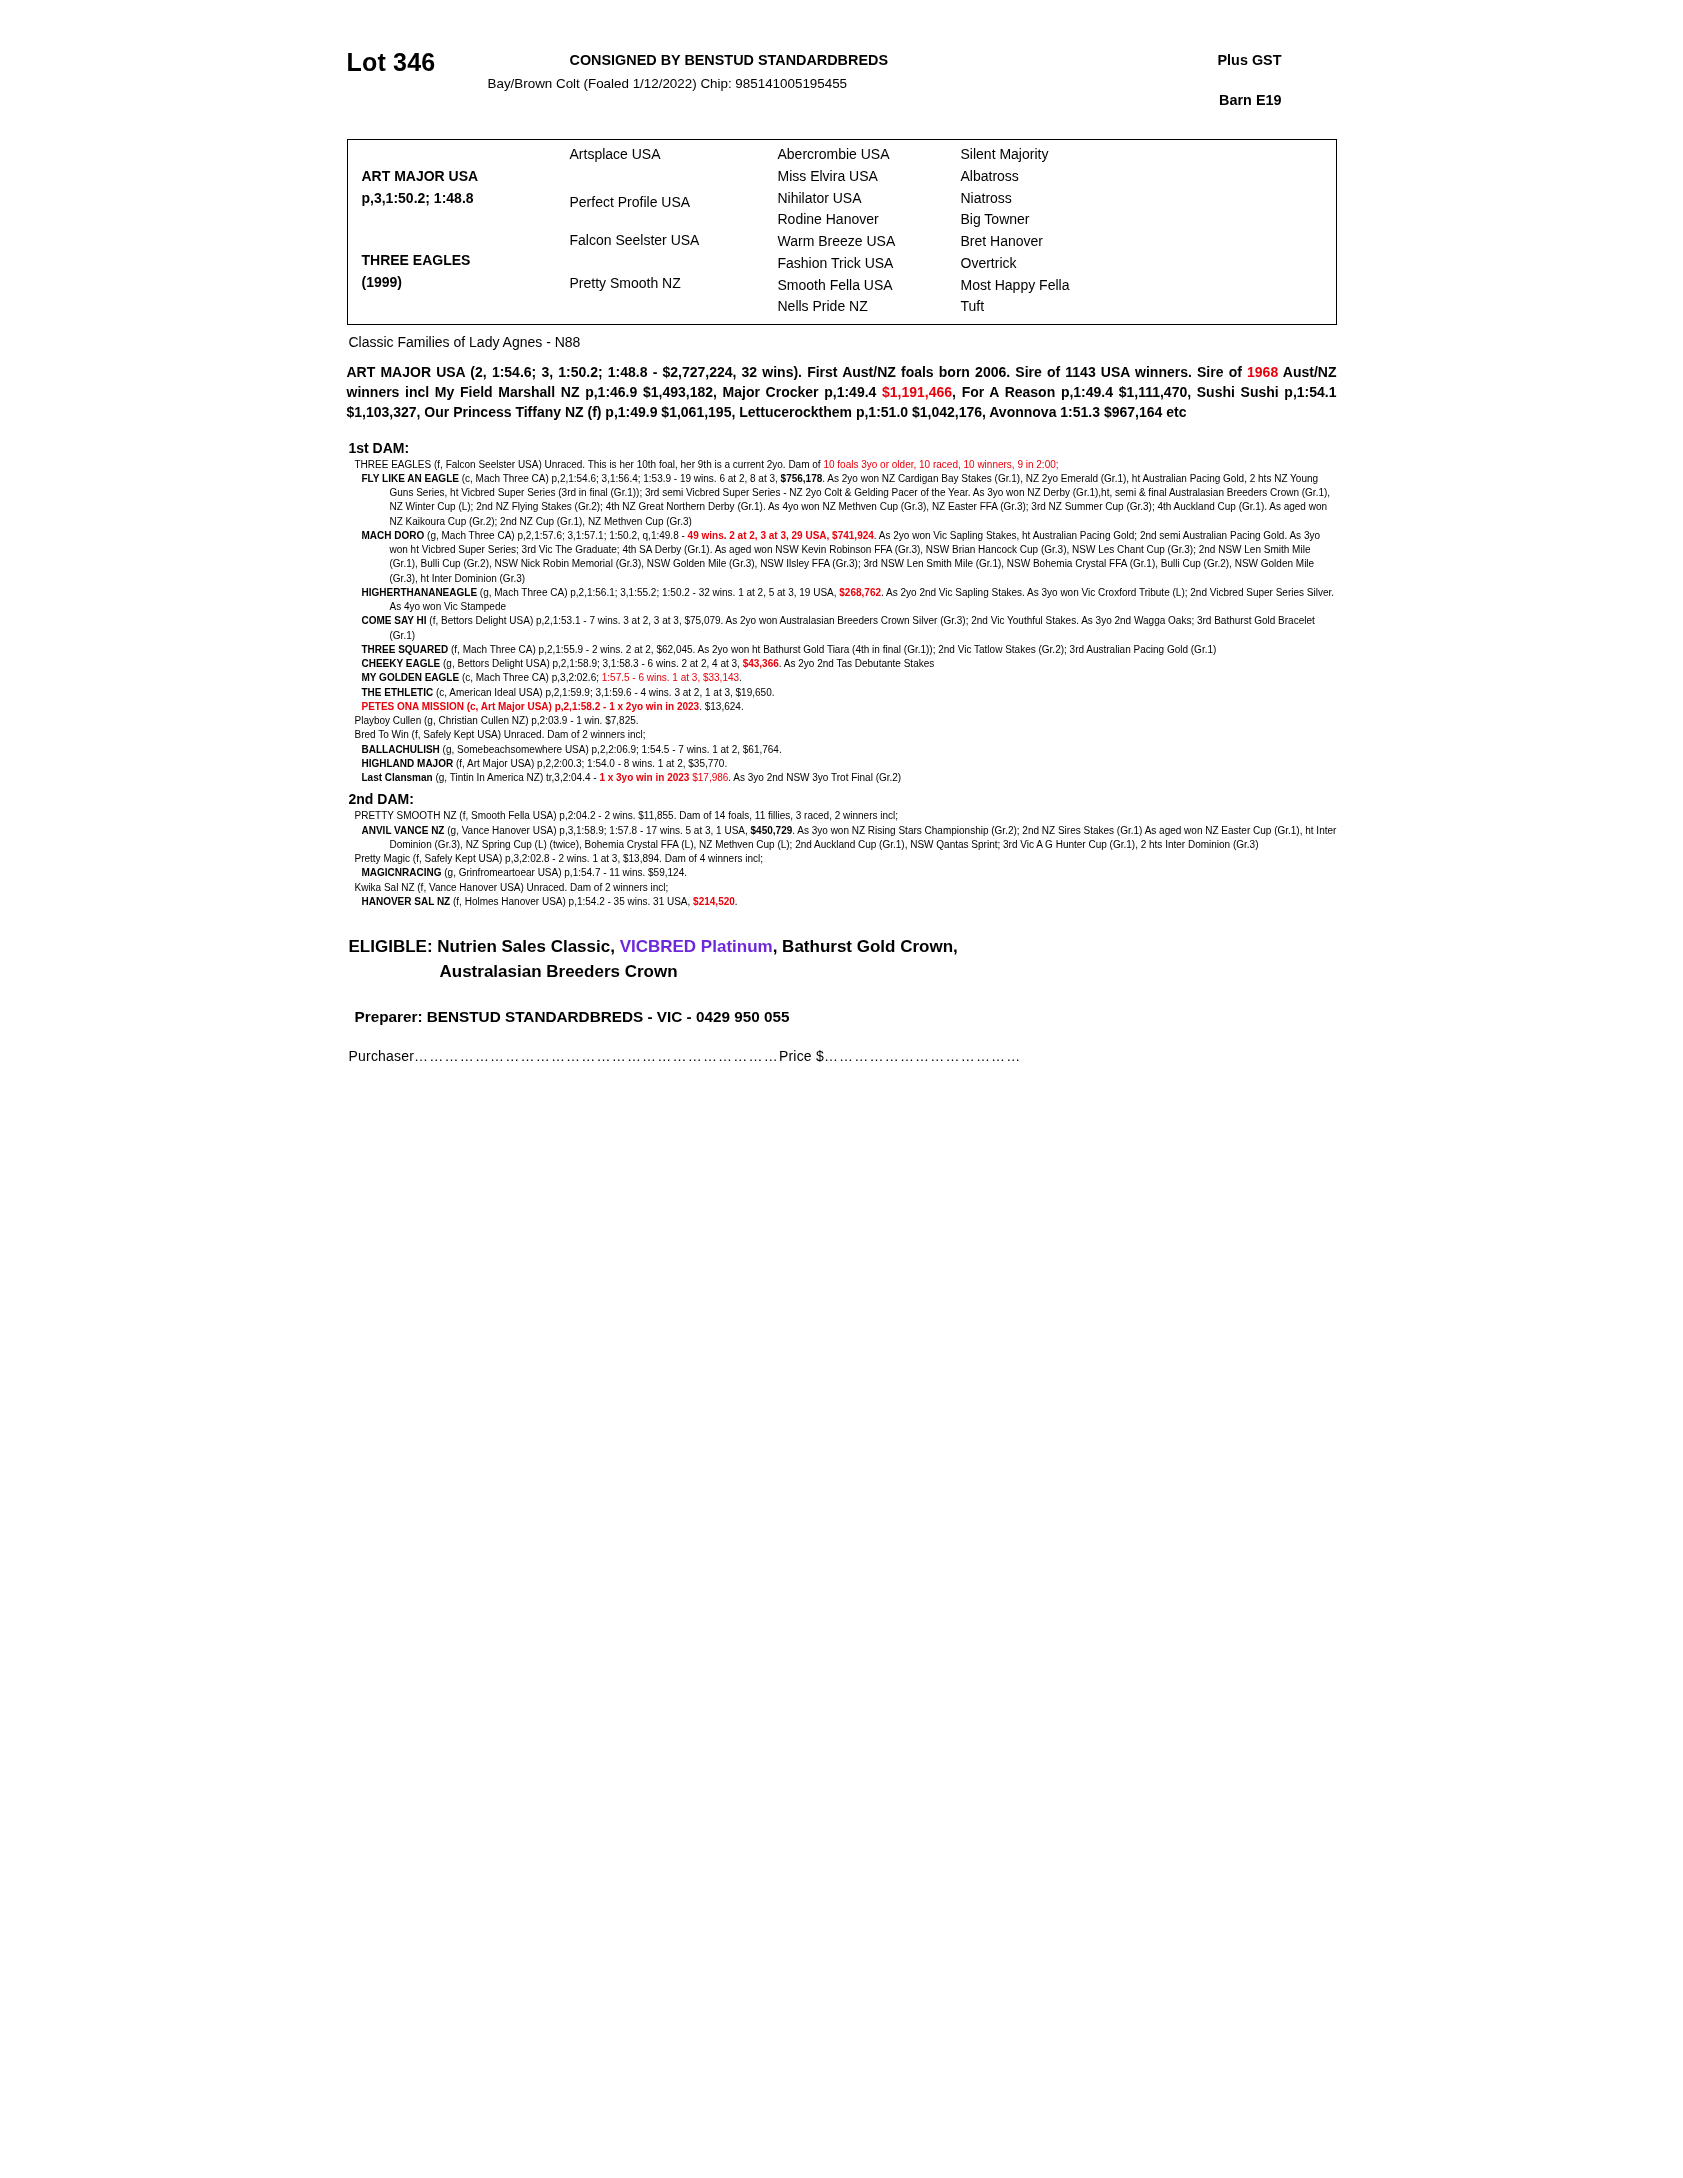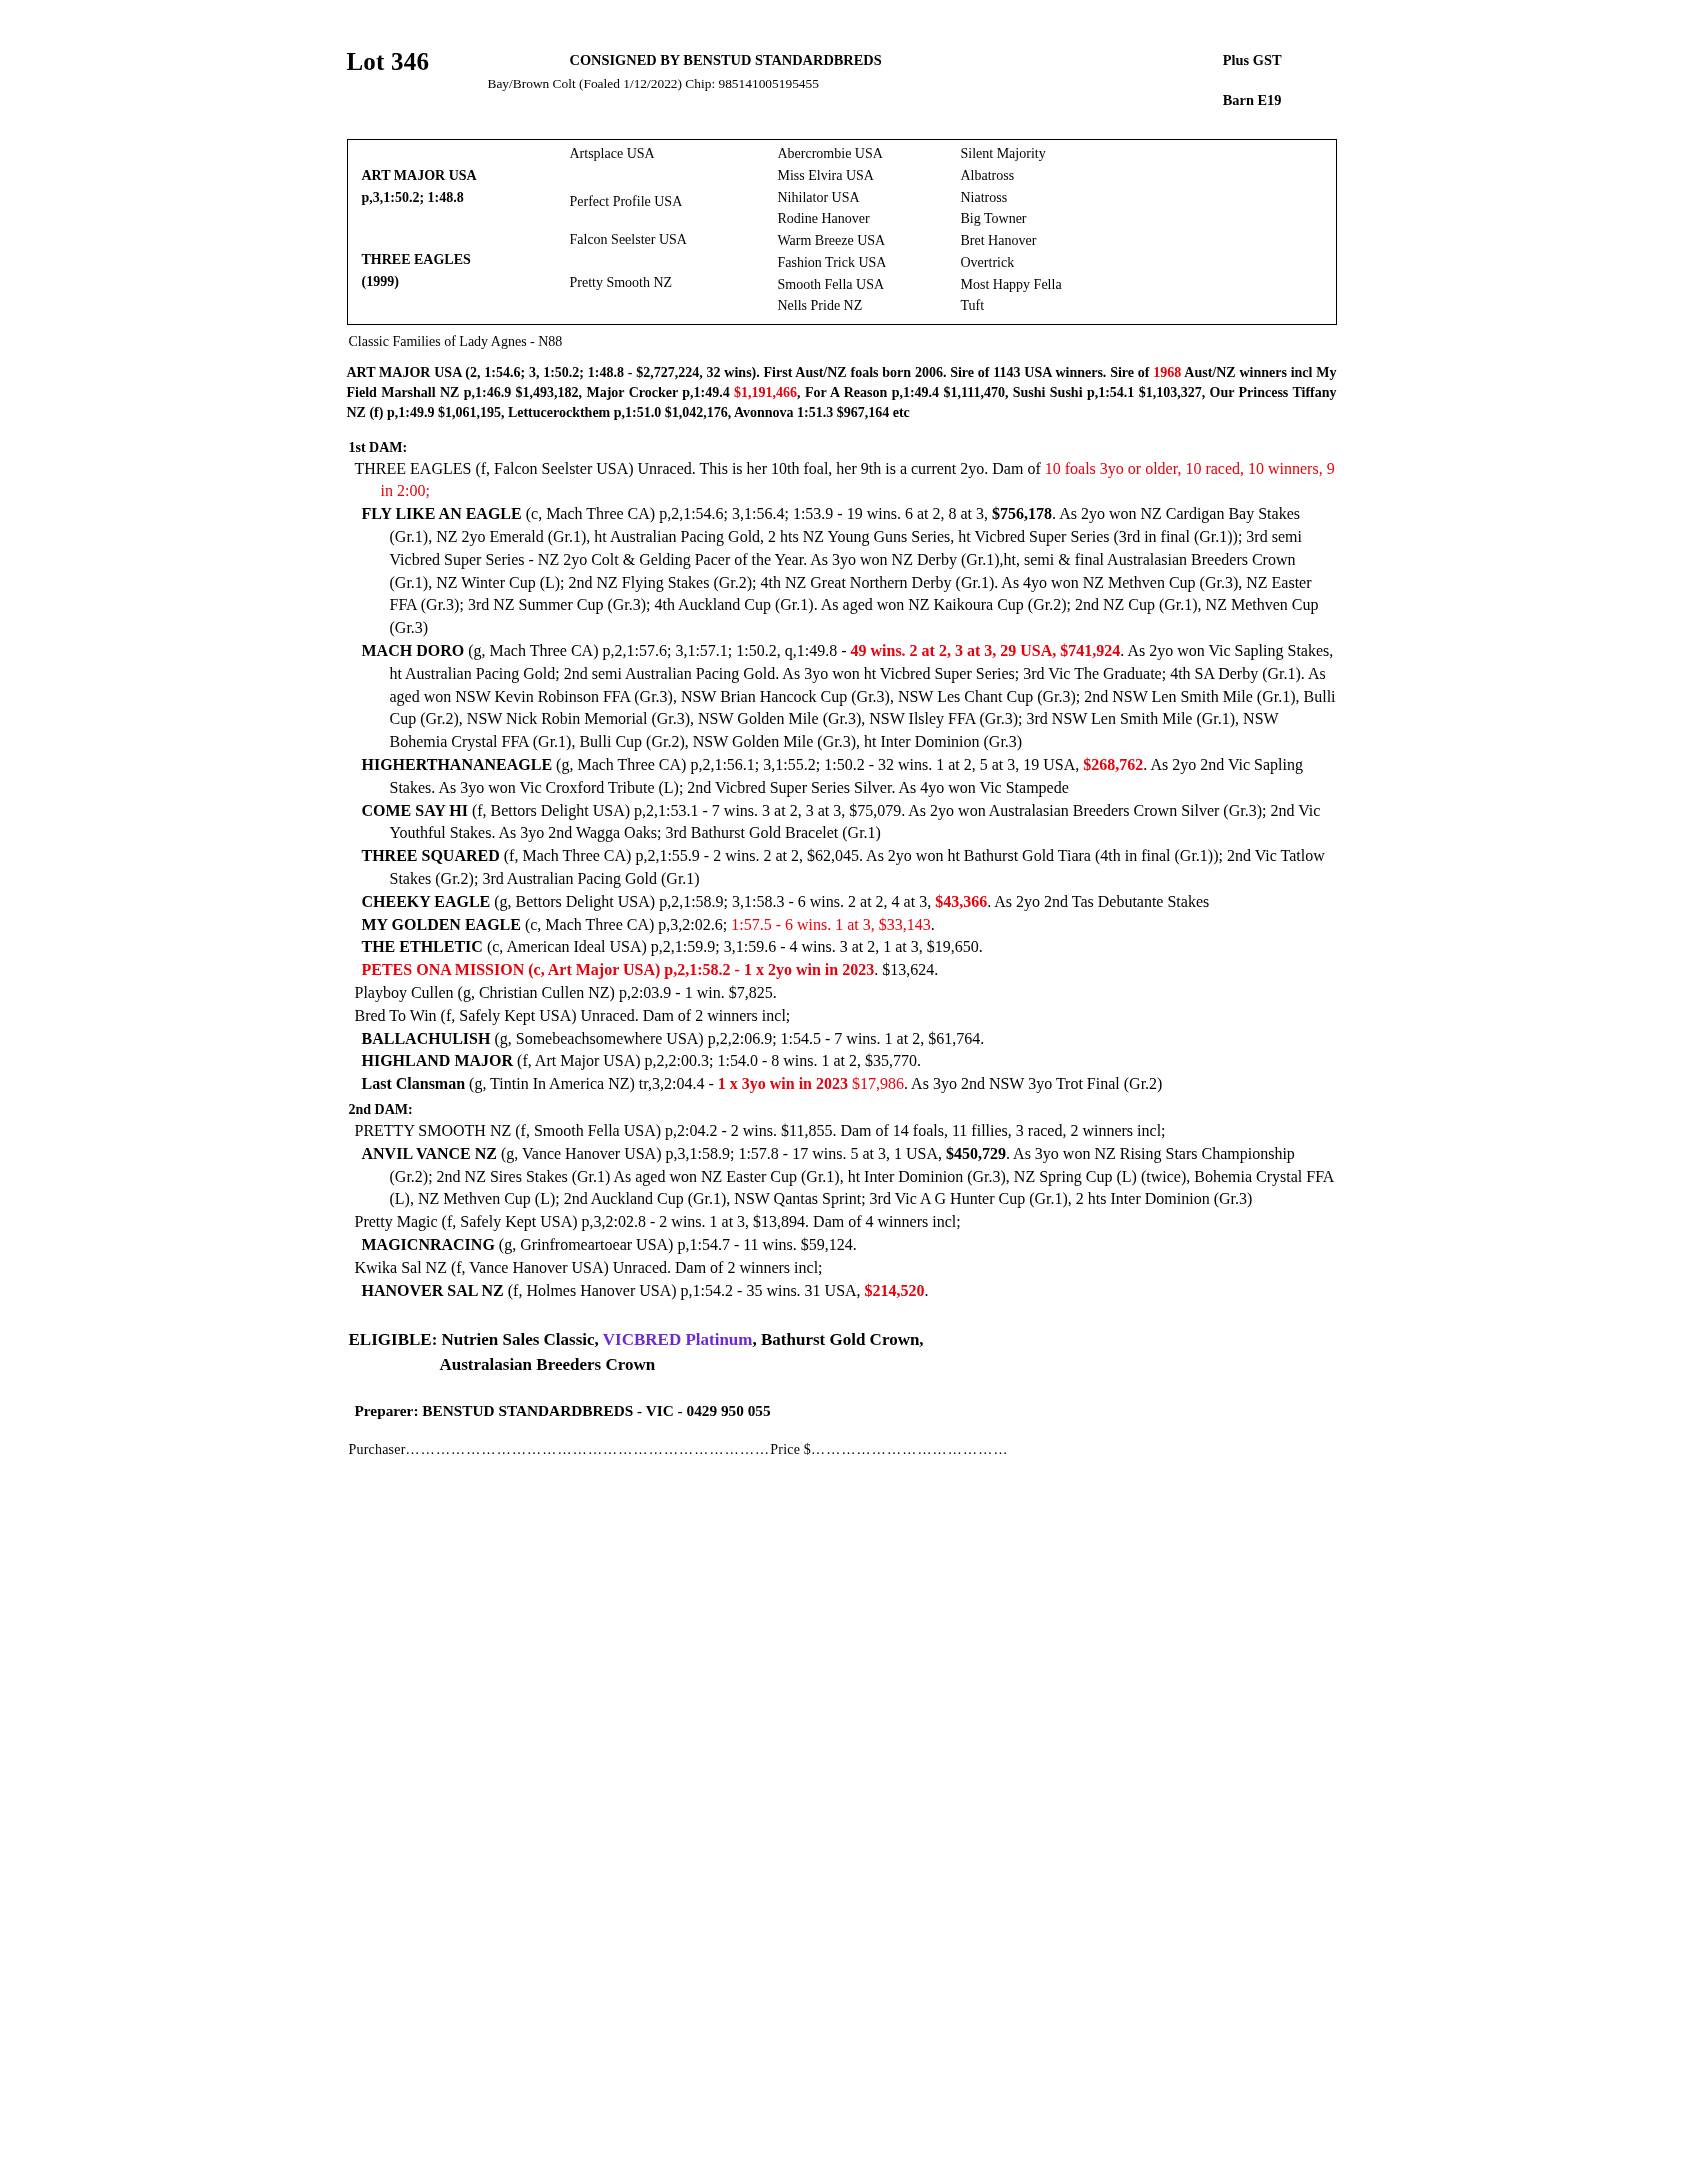--- a/index.html
+++ b/index.html
@@ -12,21 +12,20 @@
     height: 2178px;
     font-family: "Liberation Sans", sans-serif;
     color: #000000;
   }
   .page {
     position: relative;
     width: 1683px;
     height: 2178px;
     box-sizing: border-box;
     padding: 44px 0 4px 0;
-    font-family: Liberation Serif, serif;
   }
   .sheet {
     margin: 0 auto;
     width: 990px;
     position: relative;
   }
 
   
   .hdr {
     position: relative;
@@ -109,21 +108,21 @@
   }
   .sirepara .r { color: #e8000b; }
 
   
   .damhdr {
     font-size: 14px;
     font-weight: bold;
     margin: 17px 0 2px 2px;
   }
   .blk {
-    font-size: 16px;
+    font-size: 10px;
     line-height: 1.425;
   }
   .l0 { margin-left: 8px;  text-indent: 0; }
   .l1 { margin-left: 30px; }
   .l2 { margin-left: 53px; }
   .ind {
     padding-left: 28px;
     text-indent: -28px;
     margin-left: 15px;
   }

